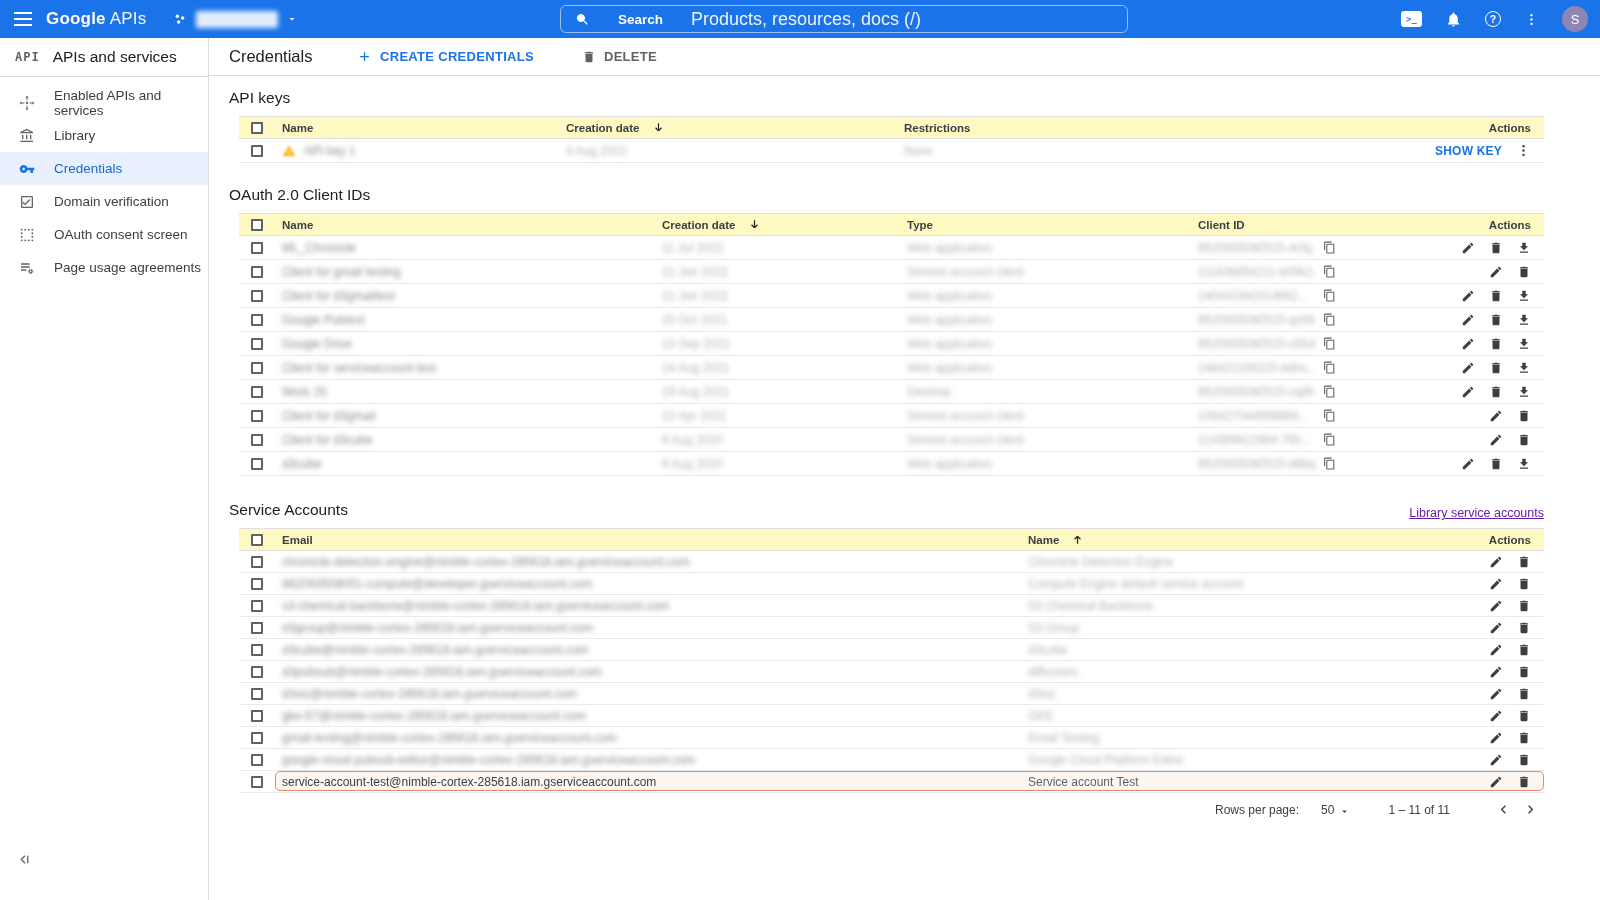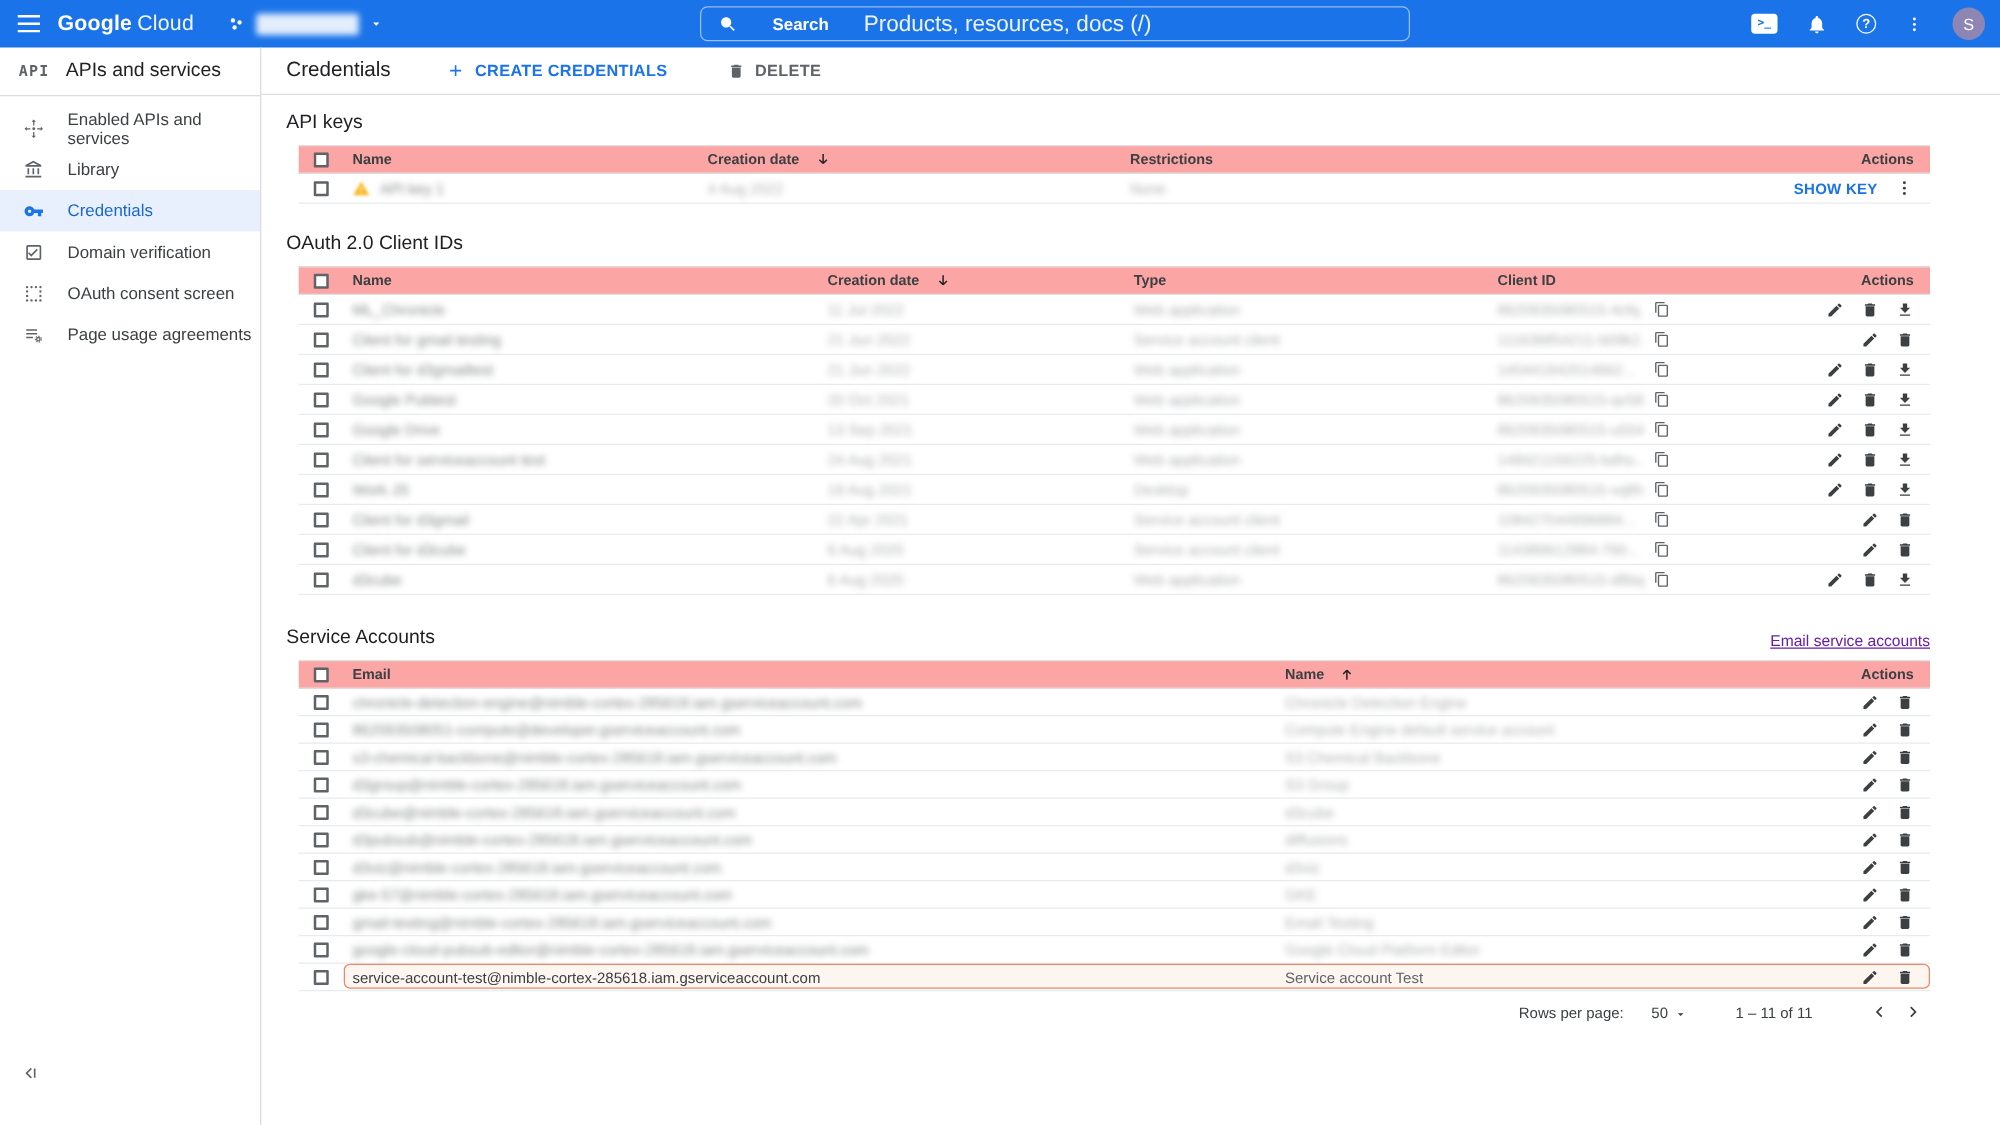--- a/index.html
+++ b/index.html
@@ -61,21 +61,21 @@
   .sec-heading { font-size:15.5px; font-weight:400; color:#202124; margin:0; height:20px; line-height:20px; }
   .sec { margin:0; }
   .sec + .sec { margin-top:22px; }
   .sa-headrow { display:flex; justify-content:space-between; align-items:flex-end; width:1315px; }
   .manage-link { font-size:12.5px; color:#681da8; text-decoration:underline; cursor:pointer; }
 
   .tbl { margin-left:10px; margin-top:8px; width:1305px; font-size:12px; }
   .grid-api   { display:grid; grid-template-columns:36px 284px 338px 1fr 160px; align-items:center; }
   .grid-oauth { display:grid; grid-template-columns:36px 380px 245px 291px 155px 1fr; align-items:center; }
   .grid-sa    { display:grid; grid-template-columns:36px 746px 1fr 84px; align-items:center; }
-  .thead { background:#fca5a5; height:23px; border-top:1px solid #e0e0e0; border-bottom:1px solid #e0e0e0;
+  .thead { background:#fef9c3; height:23px; border-top:1px solid #e0e0e0; border-bottom:1px solid #e0e0e0;
     font-size:11.5px; font-weight:700; color:#3c4043; }
   .trow { height:24px; border-bottom:1px solid #e8eaed; position:relative; }
   .trow.short { height:22px; }
   .cell { padding-left:7px; display:flex; align-items:center; gap:8px; min-width:0; position:relative; }
   .cell.head-actions, .cell.actions { justify-content:flex-end; padding-right:13px; gap:14px; }
   .cell .sort { display:flex; align-items:center; margin-left:4px; }
   .cbx-cell { display:flex; justify-content:center; position:relative; }
   .cbx { width:12px; height:12px; border:2px solid #5f6368; border-radius:1px; background:#fff; cursor:pointer; }
   .rtx { filter:blur(2.4px); opacity:.62; color:#3c4043; white-space:nowrap; overflow:hidden; }
   .rtx.dim { opacity:.5; color:#5f6368; }
@@ -105,21 +105,21 @@
   <div class="hamburger">
     <svg width="18" height="14" viewBox="0 0 18 14">
         <g fill="#fff">
           <rect y="0" width="18" height="2"></rect>
           <rect y="6" width="18" height="2"></rect>
           <rect y="12" width="18" height="2"></rect>
         </g>
       </svg>
   </div>
   <div class="logo">
-    <span class="g">Google</span><span class="c">Cloud</span>
+    <span class="g">Google</span><span class="c">APIs</span>
   </div>
   <div class="proj">
     <span style="display:flex">
       <svg width="16" height="16" viewBox="0 0 24 24">
           <g fill="#fff">
             <circle cx="8" cy="8" r="2.6"></circle>
             <circle cx="16" cy="10.5" r="2.6"></circle>
             <circle cx="10" cy="16.5" r="2.6"></circle>
           </g>
         </svg>
@@ -728,21 +728,21 @@
                   </span>
                 </div>
               </div>
             </div>
         </div>
       </div>
 
       <div class="sec" style="margin-top:24px">
         <div class="sa-headrow">
           <h2 class="sec-heading">Service Accounts</h2>
-          <span class="manage-link">Email service accounts</span>
+          <span class="manage-link">Library service accounts</span>
         </div>
         <div class="tbl">
           <div class="grid-sa thead">
             <div class="cbx-cell">
                 <span class="cbx"></span>
               </div>
             <div class="cell">
                 <span>Email</span>
               </div>
             <div class="cell">

